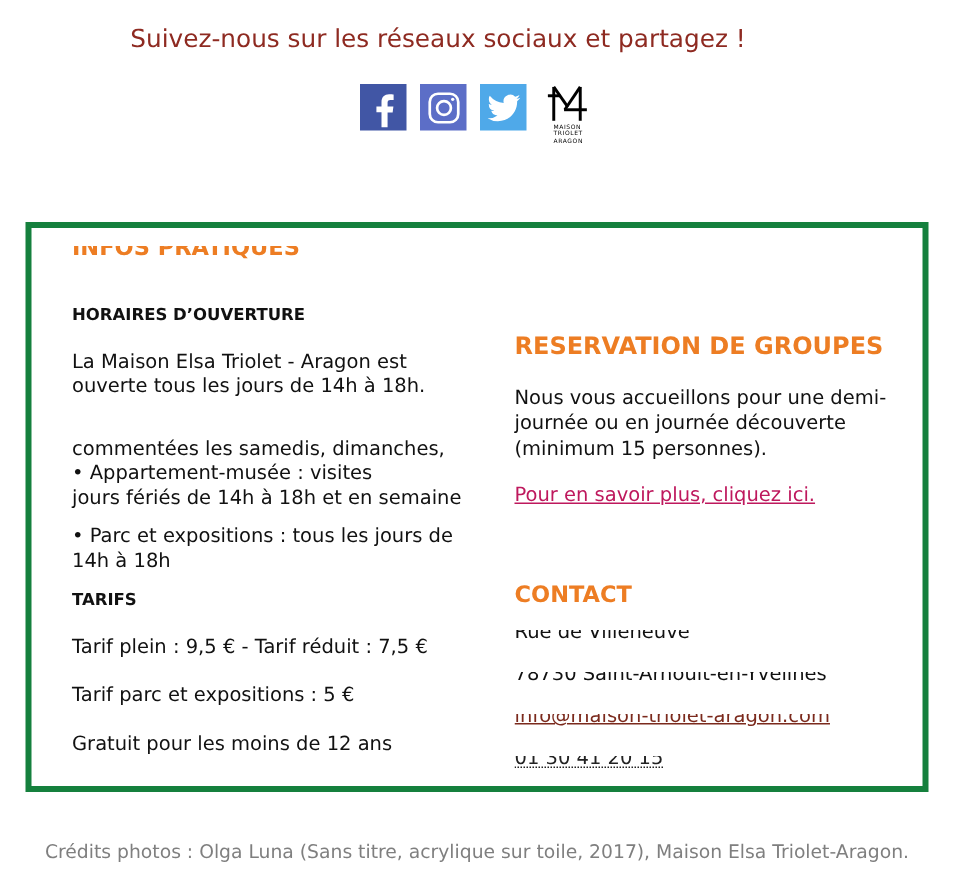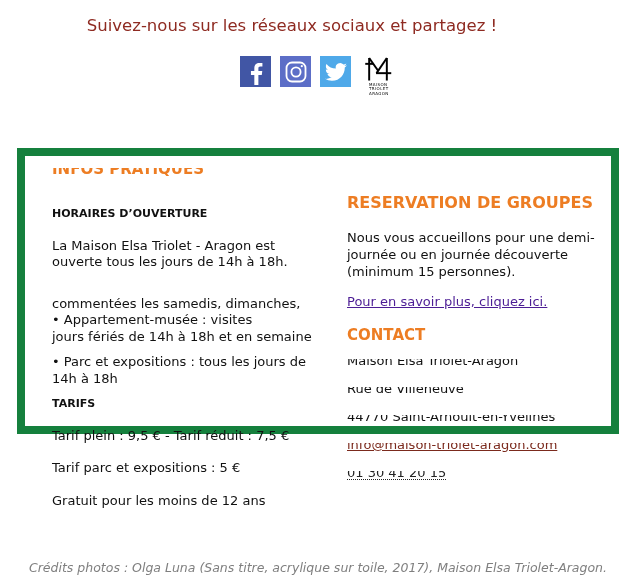--- a/index.html
+++ b/index.html
@@ -11,56 +11,56 @@
 
   .social-row { position:absolute; top:56px; left:0; width:636px;
                 display:flex; justify-content:center; align-items:flex-start; gap:9px; }
   .icon-box { width:31px; height:31px; display:flex; align-items:center; justify-content:center; cursor:pointer; }
   .icon-fb { background:#4156A5; }
   .icon-ig { background:#5C6EC7; }
   .icon-tw { background:#4FA9E9; }
   .icon-logo { background:#ffffff; width:36px; height:40px; flex-direction:column; align-items:center; justify-content:flex-start; }
   .logo-caption { font-size:4px; line-height:4.5px; color:#000; width:18px; letter-spacing:.4px; margin-top:1px; }
 
-  .info-box { position:absolute; left:17px; top:148px; width:602px; height:286px;
-              border:8px solid #15803d; background:#ffffff; }
+  .info-box { position:absolute; left:17px; top:148px; width:602px; height:380px;
+              border:4px solid #15803d; background:#ffffff; }
 
   .col-left  { position:absolute; left:27px; top:12px; width:290px; }
   .col-right { position:absolute; left:322px; top:37px; width:262px; }
 
   .ln { white-space:nowrap; font-size:13px; line-height:16.5px; color:#111; }
   .col-right .ln { line-height:17px; }
 
-  .h-orange { color:#ED7D23; font-weight:bold; }
+  .h-orange { color:#ED7D23; font-weight:bold;margin-top:32px; }
   .h-black  { font-size:11px; font-weight:bold; color:#111; }
 
   
   .clip-heading { height:10px; overflow:hidden; margin-bottom:28px; }
   .clip-heading .inner { display:block; margin-top:-8px; line-height:18px; font-size:15px; white-space:nowrap; }
   .clip-line { height:10px; overflow:hidden; margin-bottom:18px; }
   .clip-line .inner { display:block; margin-top:-6px; line-height:16px; font-size:13px; white-space:nowrap; }
 
   .h-hours  { margin-bottom:15px; }
   .p-block1 { margin-bottom:25px; }
   .p-block2 { margin-bottom:9px; }
   .p-block3 { margin-bottom:9px; }
   .h-tarifs { margin-bottom:15px; }
   .tarif-ln { margin-bottom:16px; }
 
   .h-reservation { font-size:16px; line-height:19px; margin-bottom:17px; white-space:nowrap; }
   .groups-text { margin-bottom:11px;margin-top:13px; }
   .groups-link { display:inline-block; font-size:13px; line-height:17px; margin-bottom:16px;
-                 color:#4c1d95; text-decoration:underline; cursor:pointer; white-space:nowrap; }
+                 color:#be185d; text-decoration:underline; cursor:pointer; white-space:nowrap; }
   .h-contact { font-size:15px; line-height:18px; margin-bottom:15px; white-space:nowrap; }
 
   .email-link { color:#7B2A1D; text-decoration:underline; cursor:pointer; }
   .phone-link { color:#222; text-decoration:underline dotted 1px; text-underline-offset:2px; cursor:pointer; }
 
   .credits { position:absolute; top:560px; left:0; width:636px; text-align:center;
-             font-style:italic; font-size:12.5px; color:#7F7F7F; white-space:nowrap; }
+             font-size:12.5px; color:#7F7F7F; white-space:nowrap; }
 </style>
 </head>
 <body>
 
 <div class="page-title">Suivez-nous sur les réseaux sociaux et partagez !</div>
 
 <div class="social-row">
   <div class="icon-box icon-fb">
     <svg width="26" height="26" viewBox="0 0 24 24">
       <path fill="#ffffff" d="M14.2 24v-9.3h3.12l.47-3.62H14.2V8.77c0-1.05.29-1.76 1.8-1.76l1.92-.01V3.76C17.59 3.7 16.45 3.6 15.12 3.6c-2.77 0-4.66 1.69-4.66 4.79v2.67H7.33v3.62h3.13V24h3.74z"></path>
@@ -129,27 +129,24 @@
       <div class="ln">Nous vous accueillons pour une demi-</div>
       <div class="ln">journée ou en journée découverte</div>
       <div class="ln">(minimum 15 personnes).</div>
     </div>
 
     <a class="groups-link">Pour en savoir plus, cliquez ici.</a>
 
     <div class="h-orange h-contact">CONTACT</div>
 
     <div class="clip-line">
-      <span class="inner">Maison Elsa Triolet-Aragon</span>
-    </div>
-    <div class="clip-line">
       <span class="inner">Rue de Villeneuve</span>
     </div>
     <div class="clip-line">
-      <span class="inner">44770 Saint-Arnoult-en-Yvelines</span>
+      <span class="inner">78730 Saint-Arnoult-en-Yvelines</span>
     </div>
     <div class="clip-line">
       <span class="inner"><a class="email-link">info@maison-triolet-aragon.com</a></span>
     </div>
     <div class="clip-line">
       <span class="inner"><a class="phone-link">01 30 41 20 15</a></span>
     </div>
   </div>
 
 </div>

